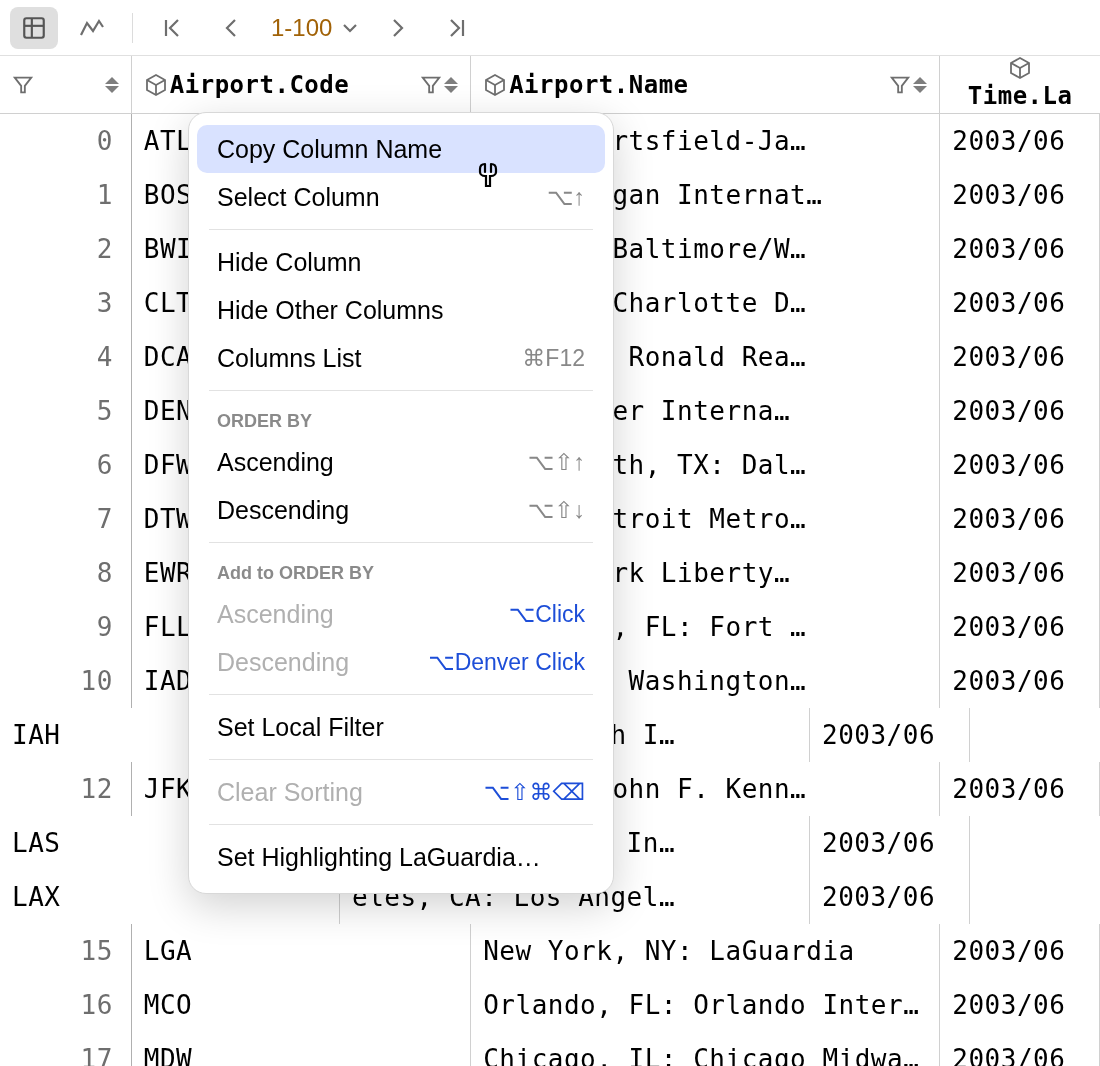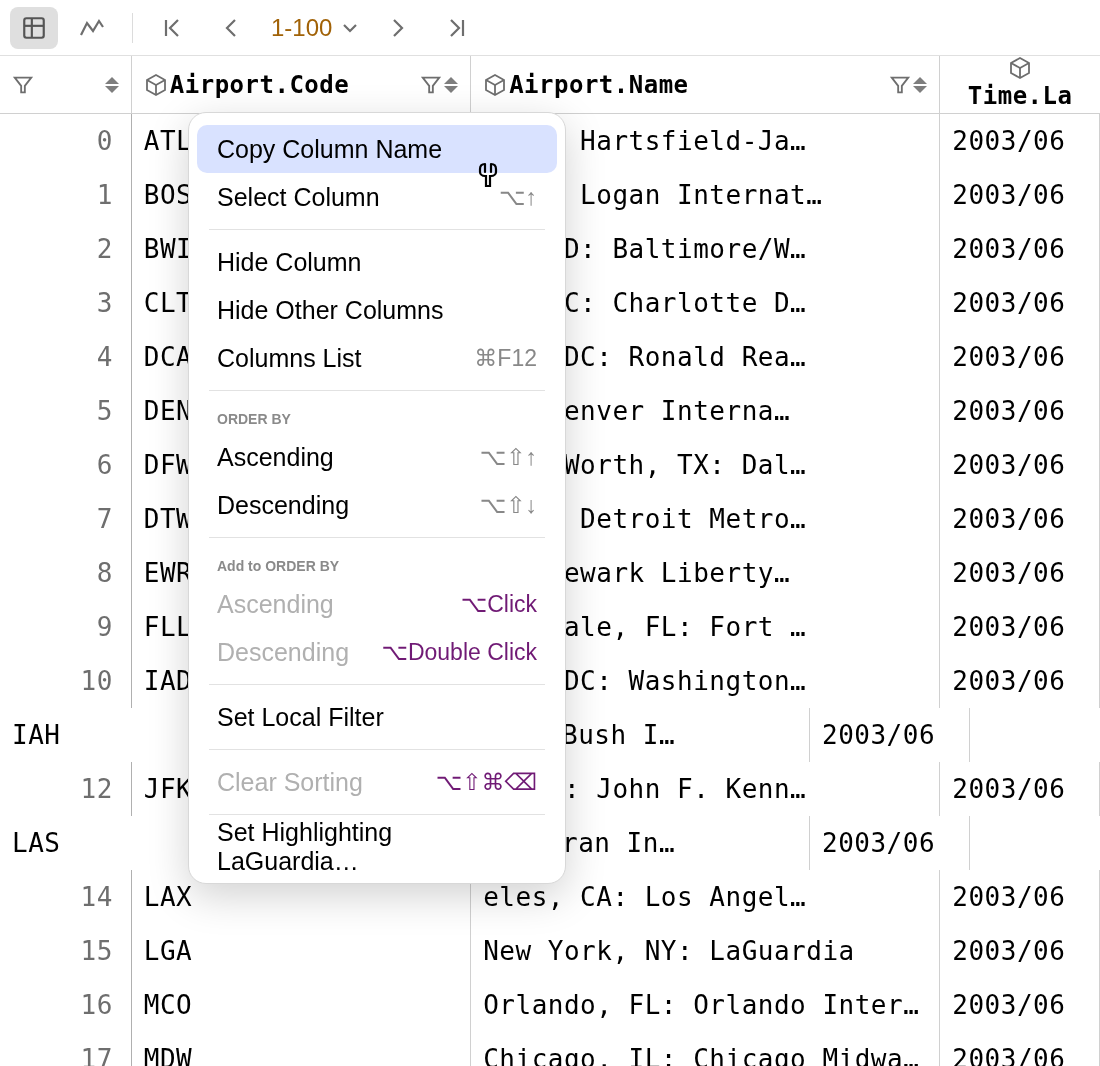--- a/index.html
+++ b/index.html
@@ -111,43 +111,43 @@
   
   .colA { width: 340px; }
   .colB { width: 470px; justify-content: space-between; }
   .colC { width: 160px; }
   .hcell.colC { border-right: none; flex-direction: column; }
   
   .ctxmenu {
     position: absolute;
     left: 188px;
     top: 112px;
-    width: 378px;
+    width: 426px;
     background: #fff;
     border: 1px solid #d8d8d8;
     border-radius: 18px;
     box-shadow: 0 12px 40px rgba(0,0,0,0.18);
     padding: 12px 0;
   }
   .mitem {
     display: flex;
     align-items: center;
     justify-content: space-between;
     height: 48px;
     padding: 0 20px;
     margin: 0 8px;
     border-radius: 10px;
     font-size: 25px;
   }
   .mitem.selected { background: #d9e2ff; }
   .mitem.disabled { color: #b0b0b0; }
   .mitem .shortcut { color: #888; font-size: 23px; }
-  .mitem.disabled .shortcut { color: #701a75; }
+  .mitem.disabled .shortcut { color: #1d4ed8; }
   .msection {
-    font-size: 14px;
+    font-size: 18px;
     font-weight: 700;
     color: #8a8a8a;
     padding: 12px 28px 6px 28px;
   }
   .mdiv {
     height: 1px;
     background: #e2e2e2;
     margin: 8px 20px;
   }
   
@@ -332,21 +332,20 @@
       <div class="cell colA">JFK</div>
       <div class="cell colB">k, NY: John F. Kenn…</div>
       <div class="cell colC">2003/06</div>
     </div>
     <div class="row">
       <div class="cell colA">LAS</div>
       <div class="cell colB">as, NV: McCarran In…</div>
       <div class="cell colC">2003/06</div>
     </div>
     <div class="row">
-      <div class="cell rn">14</div>
       <div class="cell colA">LAX</div>
       <div class="cell colB">eles, CA: Los Angel…</div>
       <div class="cell colC">2003/06</div>
     </div>
     <div class="row">
       <div class="cell rn">15</div>
       <div class="cell colA">LGA</div>
       <div class="cell colB">New York, NY: LaGuardia</div>
       <div class="cell colC">2003/06</div>
     </div>
@@ -394,21 +393,21 @@
     <span class="shortcut">⌥⇧↓</span>
   </div>
   <div class="mdiv"></div>
   <div class="msection">Add to ORDER BY</div>
   <div class="mitem disabled">
     <span>Ascending</span>
     <span class="shortcut">⌥Click</span>
   </div>
   <div class="mitem disabled">
     <span>Descending</span>
-    <span class="shortcut">⌥Double Click</span>
+    <span class="shortcut">⌥Denver Click</span>
   </div>
   <div class="mdiv"></div>
   <div class="mitem">
     <span>Set Local Filter</span>
   </div>
   <div class="mdiv"></div>
   <div class="mitem disabled">
     <span>Clear Sorting</span>
     <span class="shortcut">⌥⇧⌘⌫</span>
   </div>

